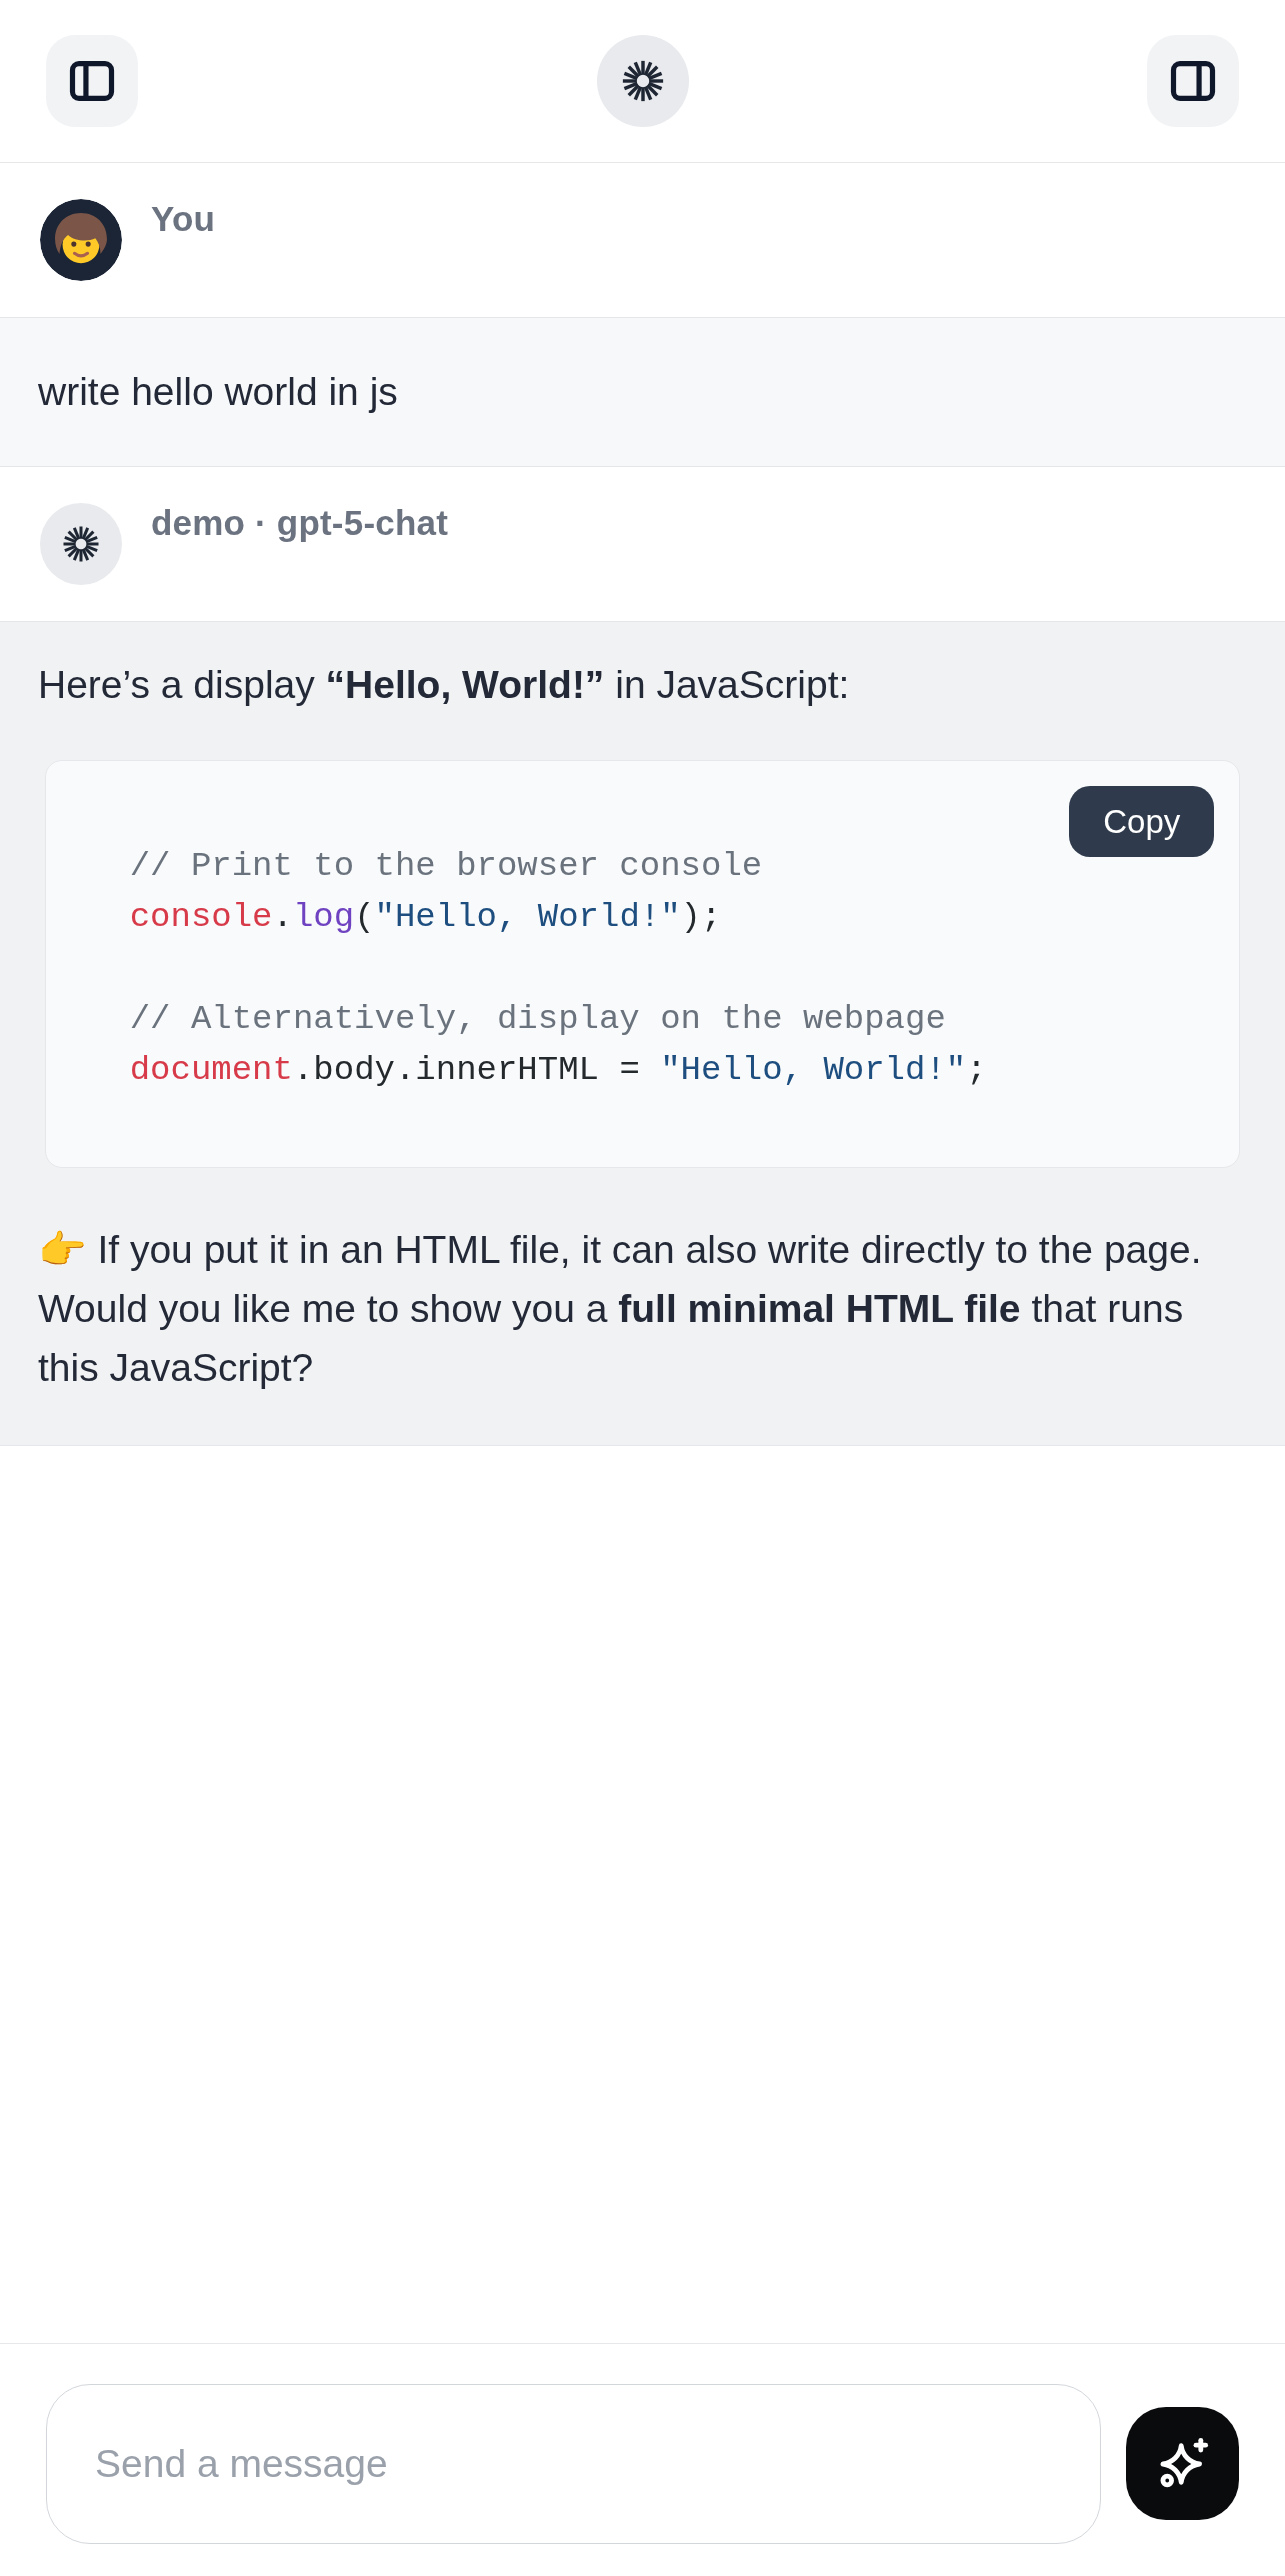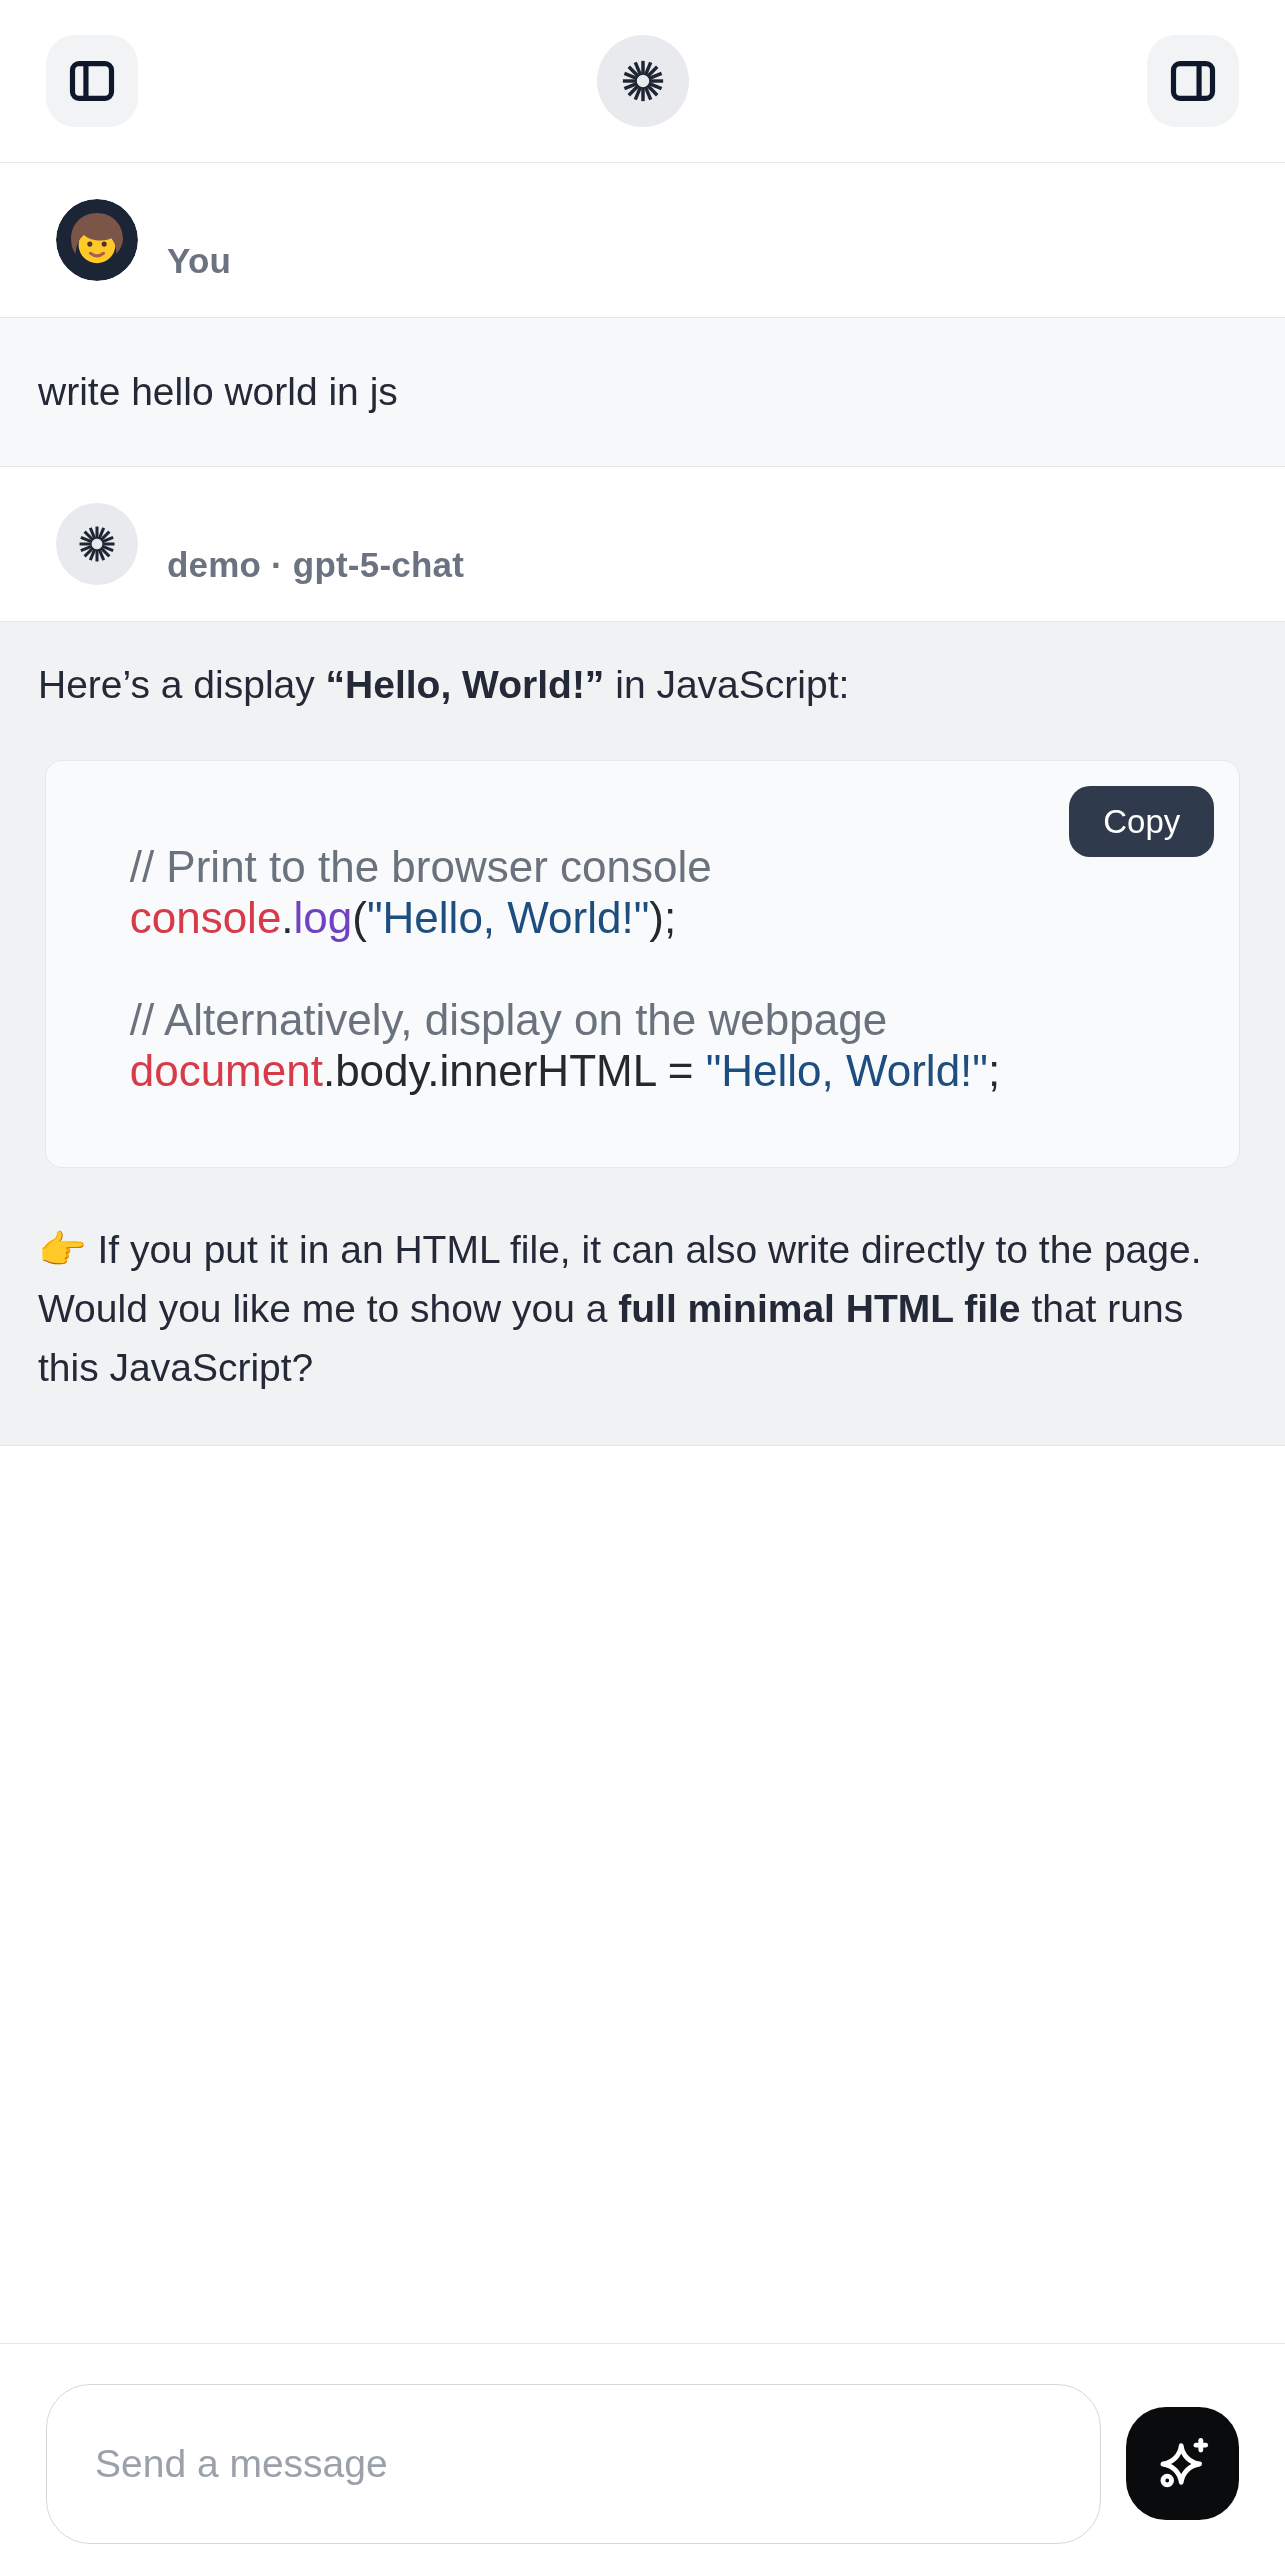--- a/index.html
+++ b/index.html
@@ -36,22 +36,22 @@
   }
   .iconbtn svg{width:52px;height:52px;}
   .logo-circle{
     width:92px;height:92px;border-radius:50%;
     background:#e8eaed;border:none;cursor:pointer;
     display:flex;align-items:center;justify-content:center;padding:0;
   }
   .logo-circle svg{width:46px;height:46px;}
   
   .sender-row{
-    display:flex;align-items:flex-end;gap:29px;
-    padding:36px 56px;background:#ffffff;flex:0 0 auto;
+    display:flex;align-items:flex-start;gap:29px;
+    padding:36px 40px;background:#ffffff;flex:0 0 auto;
   }
   .avatar{
     width:82px;height:82px;border-radius:50%;
     display:flex;align-items:center;justify-content:center;
     flex:0 0 auto;overflow:hidden;
   }
   .avatar svg{width:82px;height:82px;display:block;}
   .avatar.assistant{background:#e8eaed;}
   .avatar.assistant svg{width:40px;height:40px;}
   .sender-name{
@@ -89,22 +89,22 @@
   .copy-btn{
     position:absolute;top:25px;right:25px;
     background:var(--copy-button-bg);color:#ffffff;
     border:none;border-radius:21px;cursor:pointer;
     font-family:"Liberation Sans", sans-serif;
     font-size:33px;line-height:1;
     padding:19px 34px;
   }
   .code-body{
     padding:80px 29px 71px 84px;
-    font-family:Liberation Sans, sans-serif;
-    font-size:44px;line-height:51px;
+    font-family:Liberation Mono, monospace;
+    font-size:34px;line-height:51px;
     color:#24292e;
     white-space:pre;
   }
   .code-line{min-height:51px;}
   .tk-comment{color:var(--code-comment);}
   .tk-red{color:var(--code-keyword);}
   .tk-purple{color:var(--code-function);}
   .tk-string{color:var(--code-string);}
   .tk-plain{color:#24292e;}
   

